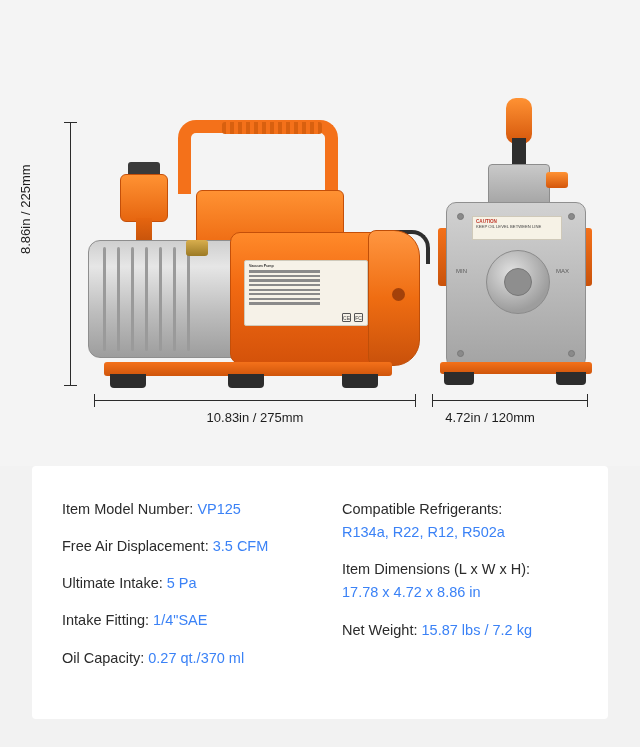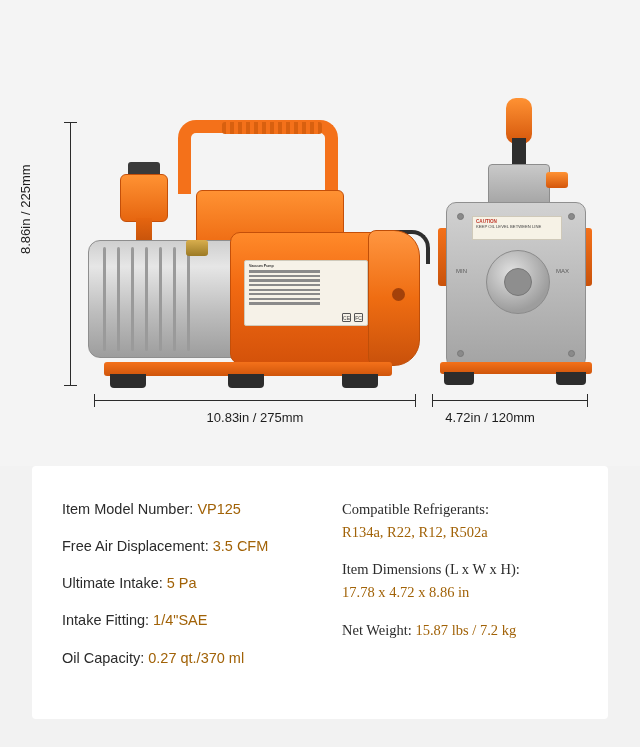--- a/index.html
+++ b/index.html
@@ -257,22 +257,22 @@
     border-radius: 4px;
   }
   .spec-grid {
     display: grid;
     grid-template-columns: 1fr 1fr;
     padding: 34px 0 0 30px;
     row-gap: 19px;
     column-gap: 10px;
   }
   .spec-row { font-size: 14.5px; color: #2b2b2b; line-height: 1.25; }
-  .spec-row .val { color: #a16207; }
-  .spec-col-right .spec-row { padding-left: 2px; font-family: Liberation Serif, serif; }
+  .spec-row .val { color: #3b82f6; }
+  .spec-col-right .spec-row { padding-left: 2px; }
   .col { display: flex; flex-direction: column; row-gap: 19px; }
   .stacked .label { display: block; }
   .stacked .val { display: block; margin-top: 5px; }
 </style>
 </head>
 <body>
 
 <div class="page">
 
   <div class="hero">

